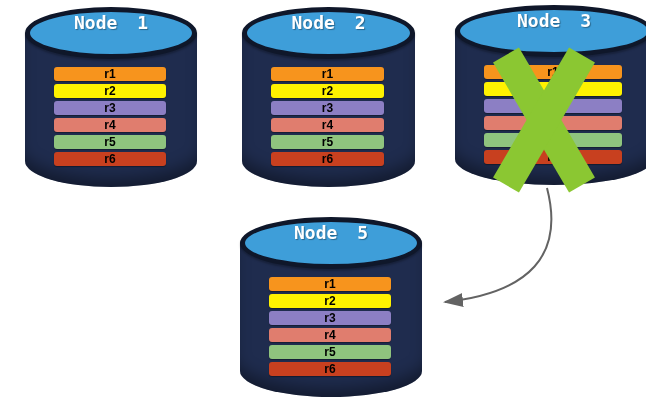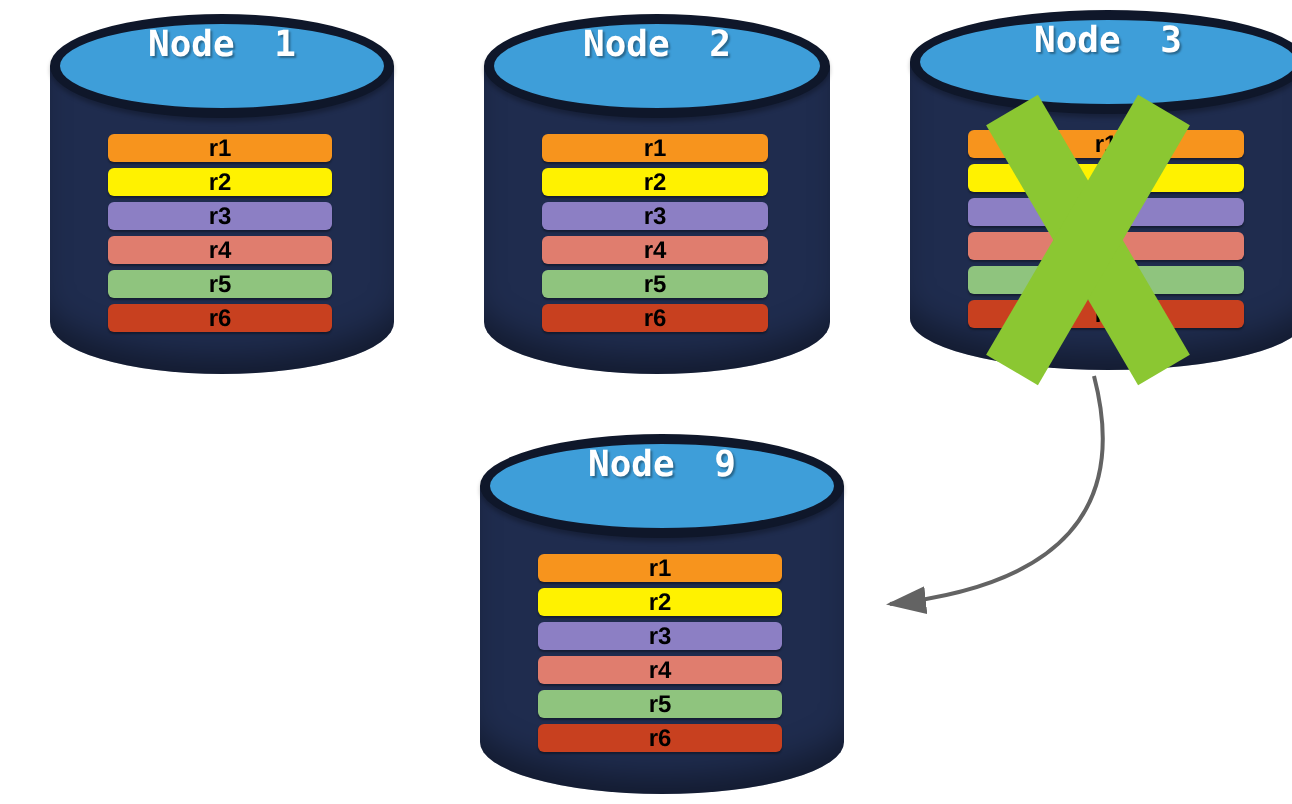--- a/index.html
+++ b/index.html
@@ -90,21 +90,21 @@
     </div>
     <svg class="x-mark" viewBox="0 0 112 148" xmlns="http://www.w3.org/2000/svg">
       <line x1="18" y1="9" x2="94" y2="139" stroke-width="30" stroke-linecap="butt" stroke="#8BC732"></line>
       <line x1="94" y1="9" x2="18" y2="139" stroke-width="30" stroke-linecap="butt" stroke="#8BC732"></line>
     </svg>
   </div>
 
   <div class="node node-4">
     <div class="cyl-body" style="background-color: rgb(31, 44, 78);"></div>
     <div class="cyl-top" style="background-color: rgb(62, 158, 217);">
-      <span class="node-label">Node 9</span>
+      <span class="node-label">Node 5</span>
     </div>
     <div class="rows">
       <div class="row" style="background-color: rgb(247, 148, 29);">r1</div>
       <div class="row" style="background-color: rgb(255, 242, 0);">r2</div>
       <div class="row" style="background-color: rgb(140, 127, 196);">r3</div>
       <div class="row" style="background-color: rgb(224, 125, 110);">r4</div>
       <div class="row" style="background-color: rgb(143, 196, 126);">r5</div>
       <div class="row" style="background-color: rgb(200, 64, 31);">r6</div>
     </div>
   </div>

